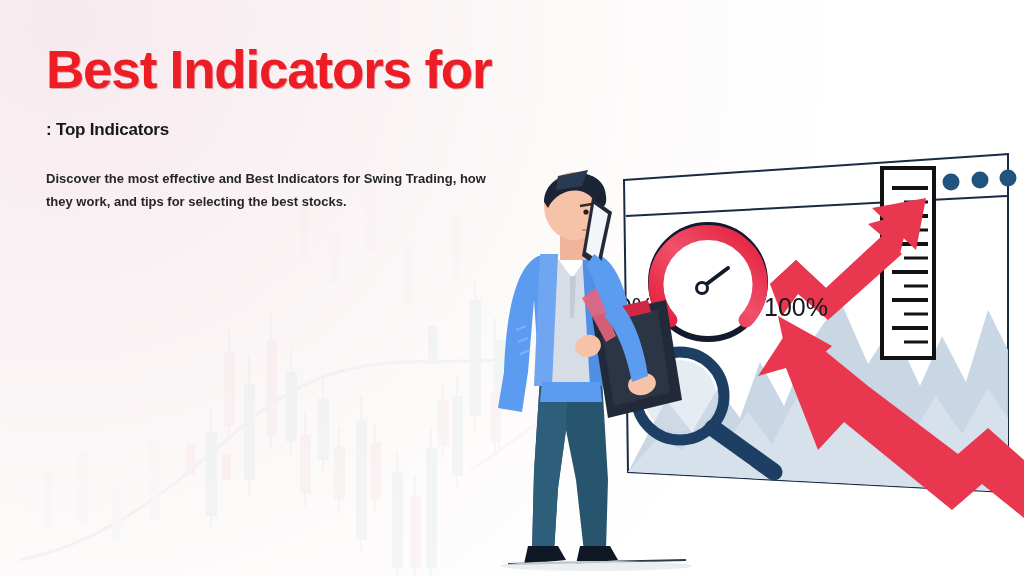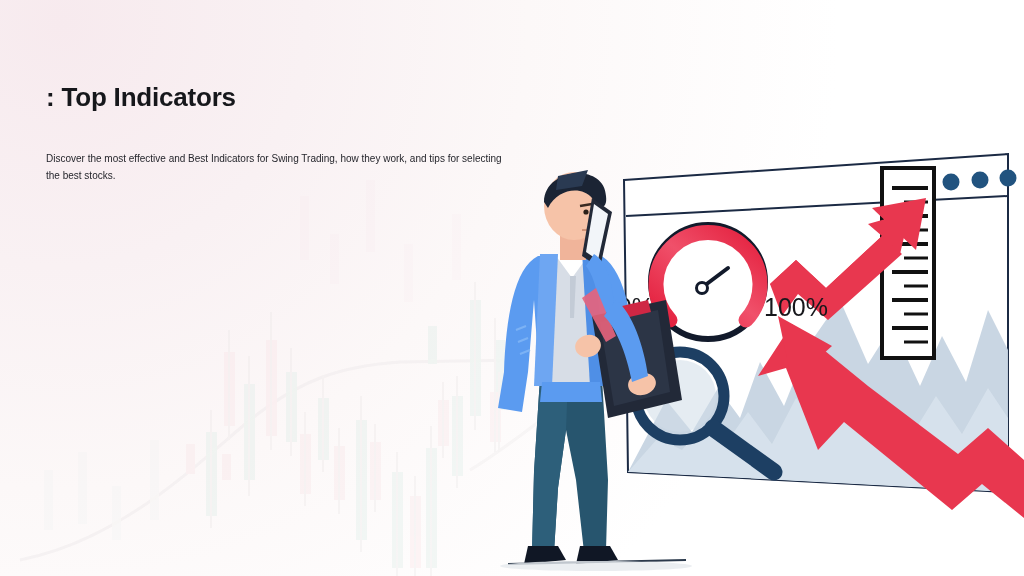--- a/index.html
+++ b/index.html
@@ -22,33 +22,33 @@
     color:#ee1c25;
     font-weight:bold;
     font-size:53px;
     line-height:1.06;
     letter-spacing:-1.2px;
     margin:0 0 0 0;
     text-shadow:1px 1px 0 rgba(140,10,20,.30);
   }
   .title .l2{display:block;}
   .subtitle{
-    margin-top:40px;
+    margin-top:22px;
     color:#16171b;
     font-weight:bold;
-    font-size:26px;
+    font-size:17px;
     letter-spacing:-.2px;
   }
   .body-text{
-    margin-top:37px;
+    margin-top:28px;
     color:#25262c;
-    font-size:10px;
+    font-size:13px;
     line-height:1.72;
     max-width:470px;
-    font-weight:400;
+    font-weight:700;
   }
   
   .illus{position:absolute;left:496px;top:150px;width:528px;height:426px;}
   .illus svg{display:block;}
 </style>
 </head>
 <body>
 
 <div id="stage">
 
@@ -118,20 +118,21 @@
         <rect x="330" y="234" width="9" height="50"></rect>
         <rect x="366" y="180" width="9" height="72"></rect>
         <rect x="404" y="244" width="9" height="58"></rect>
         <rect x="452" y="214" width="9" height="66"></rect>
       </g>
     </g>
   </svg>
 
   <div class="text-col">
     <h1 class="title">
+      <span>Best Indicators for</span>
     </h1>
     <div class="subtitle">: Top Indicators</div>
     <p class="body-text">Discover the most effective and Best Indicators for Swing Trading, how they work, and tips for selecting the best stocks.</p>
   </div>
 
   <div class="illus">
     <svg width="528" height="426" viewBox="0 0 528 426">
       <defs>
         <linearGradient id="gaugeArc" x1="0" y1="1" x2="1" y2="0">
           <stop offset="0%" stop-color="#e31e3c"></stop>

